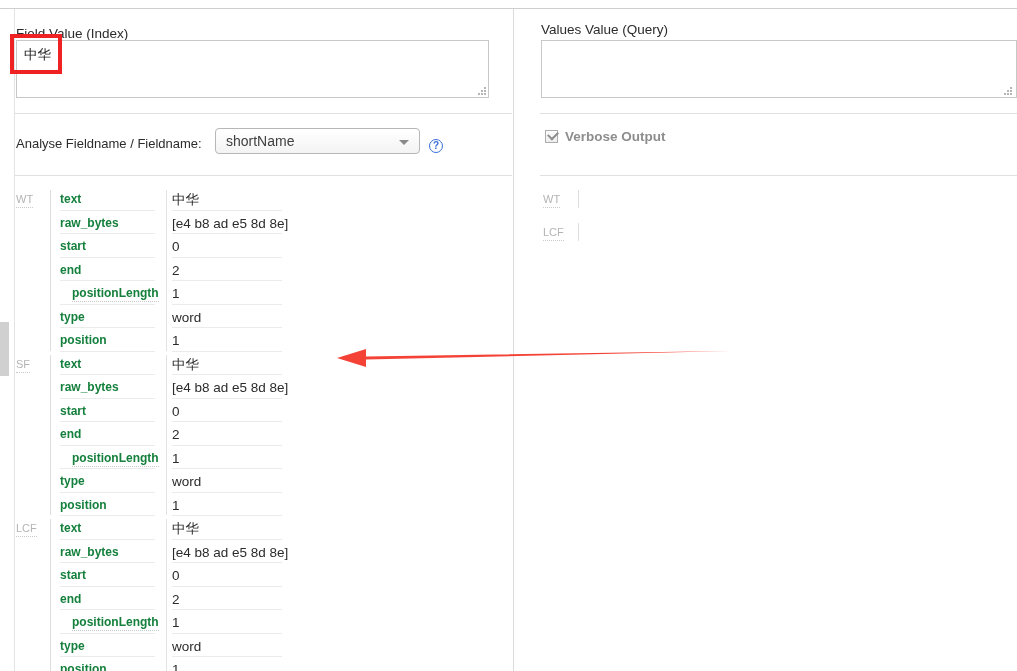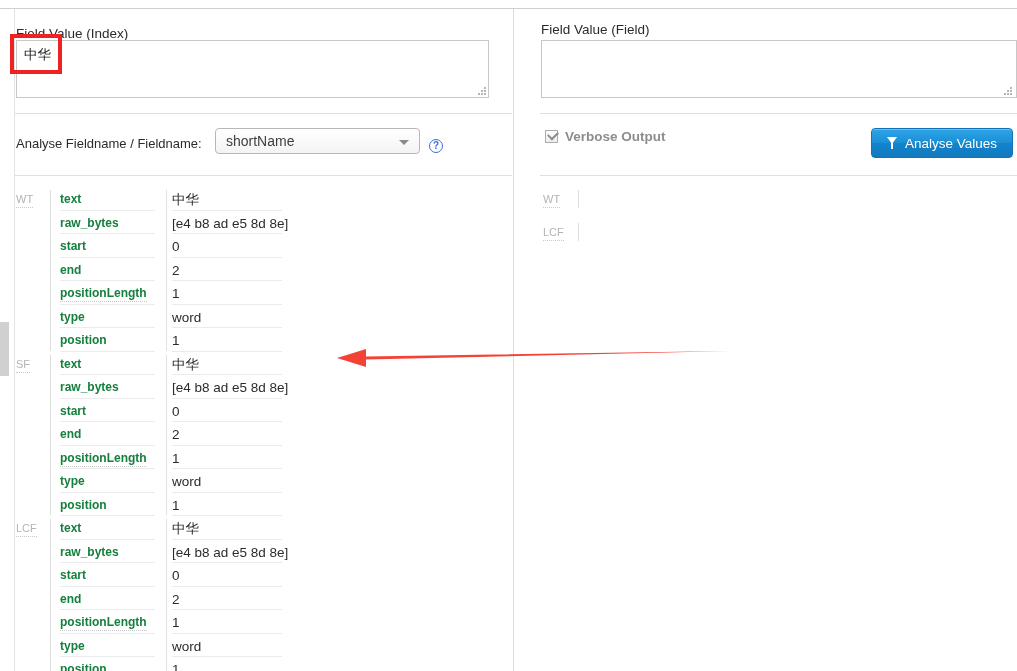--- a/index.html
+++ b/index.html
@@ -225,20 +225,21 @@
   .row-key {
     position: absolute;
     font-size: 12px;
     color: #15803d;
     white-space: nowrap;
     line-height: 15px;
     font-weight: bold;
   }
   .row-key.dotted {
     border-bottom: 1px dotted #c9c9c9;
+    margin-left: 12px;
   }
   .row-val {
     position: absolute;
     font-size: 13.5px;
     color: #2b2b2b;
     white-space: nowrap;
     line-height: 15px;
   }
   .row-rule-key {
     position: absolute;
@@ -311,44 +312,40 @@
 
   <div class="sel-wrap" style="left:215px; top:128px; width:205px; height:26px;">
     <span class="sel-text">shortName</span>
     <span class="sel-arrow"></span>
   </div>
 
   <div class="help-icon" style="left:429px; top:139px;">?</div>
 
   <div class="h-sep left" style="top:175px;"></div>
 
-  <div class="field-label" style="left:541px; top:22px;">Field Value (Field)</div>
+  <div class="field-label" style="left:541px; top:22px;">Values Value (Query)</div>
 
   <textarea class="ta" id="ta-query" style="left: 541px; top: 40px; width: 476px; height: 58px;" placeholder=""></textarea>
 
   <div class="grip" style="left:1003px; top:86px;">
     <i style="left:7px; top:1px;"></i>
     <i style="left:4px; top:4px;"></i>
       <i style="left:7px; top:4px;"></i>
     <i style="left:1px; top:7px;"></i>
       <i style="left:4px; top:7px;"></i>
       <i style="left:7px; top:7px;"></i>
   </div>
 
   <div class="h-sep right" style="top:113px;"></div>
 
   <div class="cb-box" style="left:545px; top:130px;">
     <span class="tick"></span>
   </div>
   <div class="cb-label" style="left:565px; top:129px;">Verbose Output</div>
 
-  <div class="btn-primary" style="left:871px; top:128px; width:142px; height:30px;">
-    <span class="funnel"></span>
-    <span>Analyse Values</span>
-  </div>
 
   <div class="h-sep right" style="top:175px;"></div>
 
   <div id="results-layer">
       <div class="grp-name" style="left: 16px; top: 192px;">WT</div>
       <div class="grp-bar" style="left: 50px; top: 190px; height: 160.5px;"></div>
       <div class="row-key" style="left: 60px; top: 192px;">text</div>
       <div class="row-val" style="left: 172px; top: 192px;">中华</div>
       <div class="row-rule-key" style="left: 60px; top: 209.5px; width: 95px;"></div>
       <div class="row-rule-val" style="left: 172px; top: 209.5px; width: 110px;"></div>

